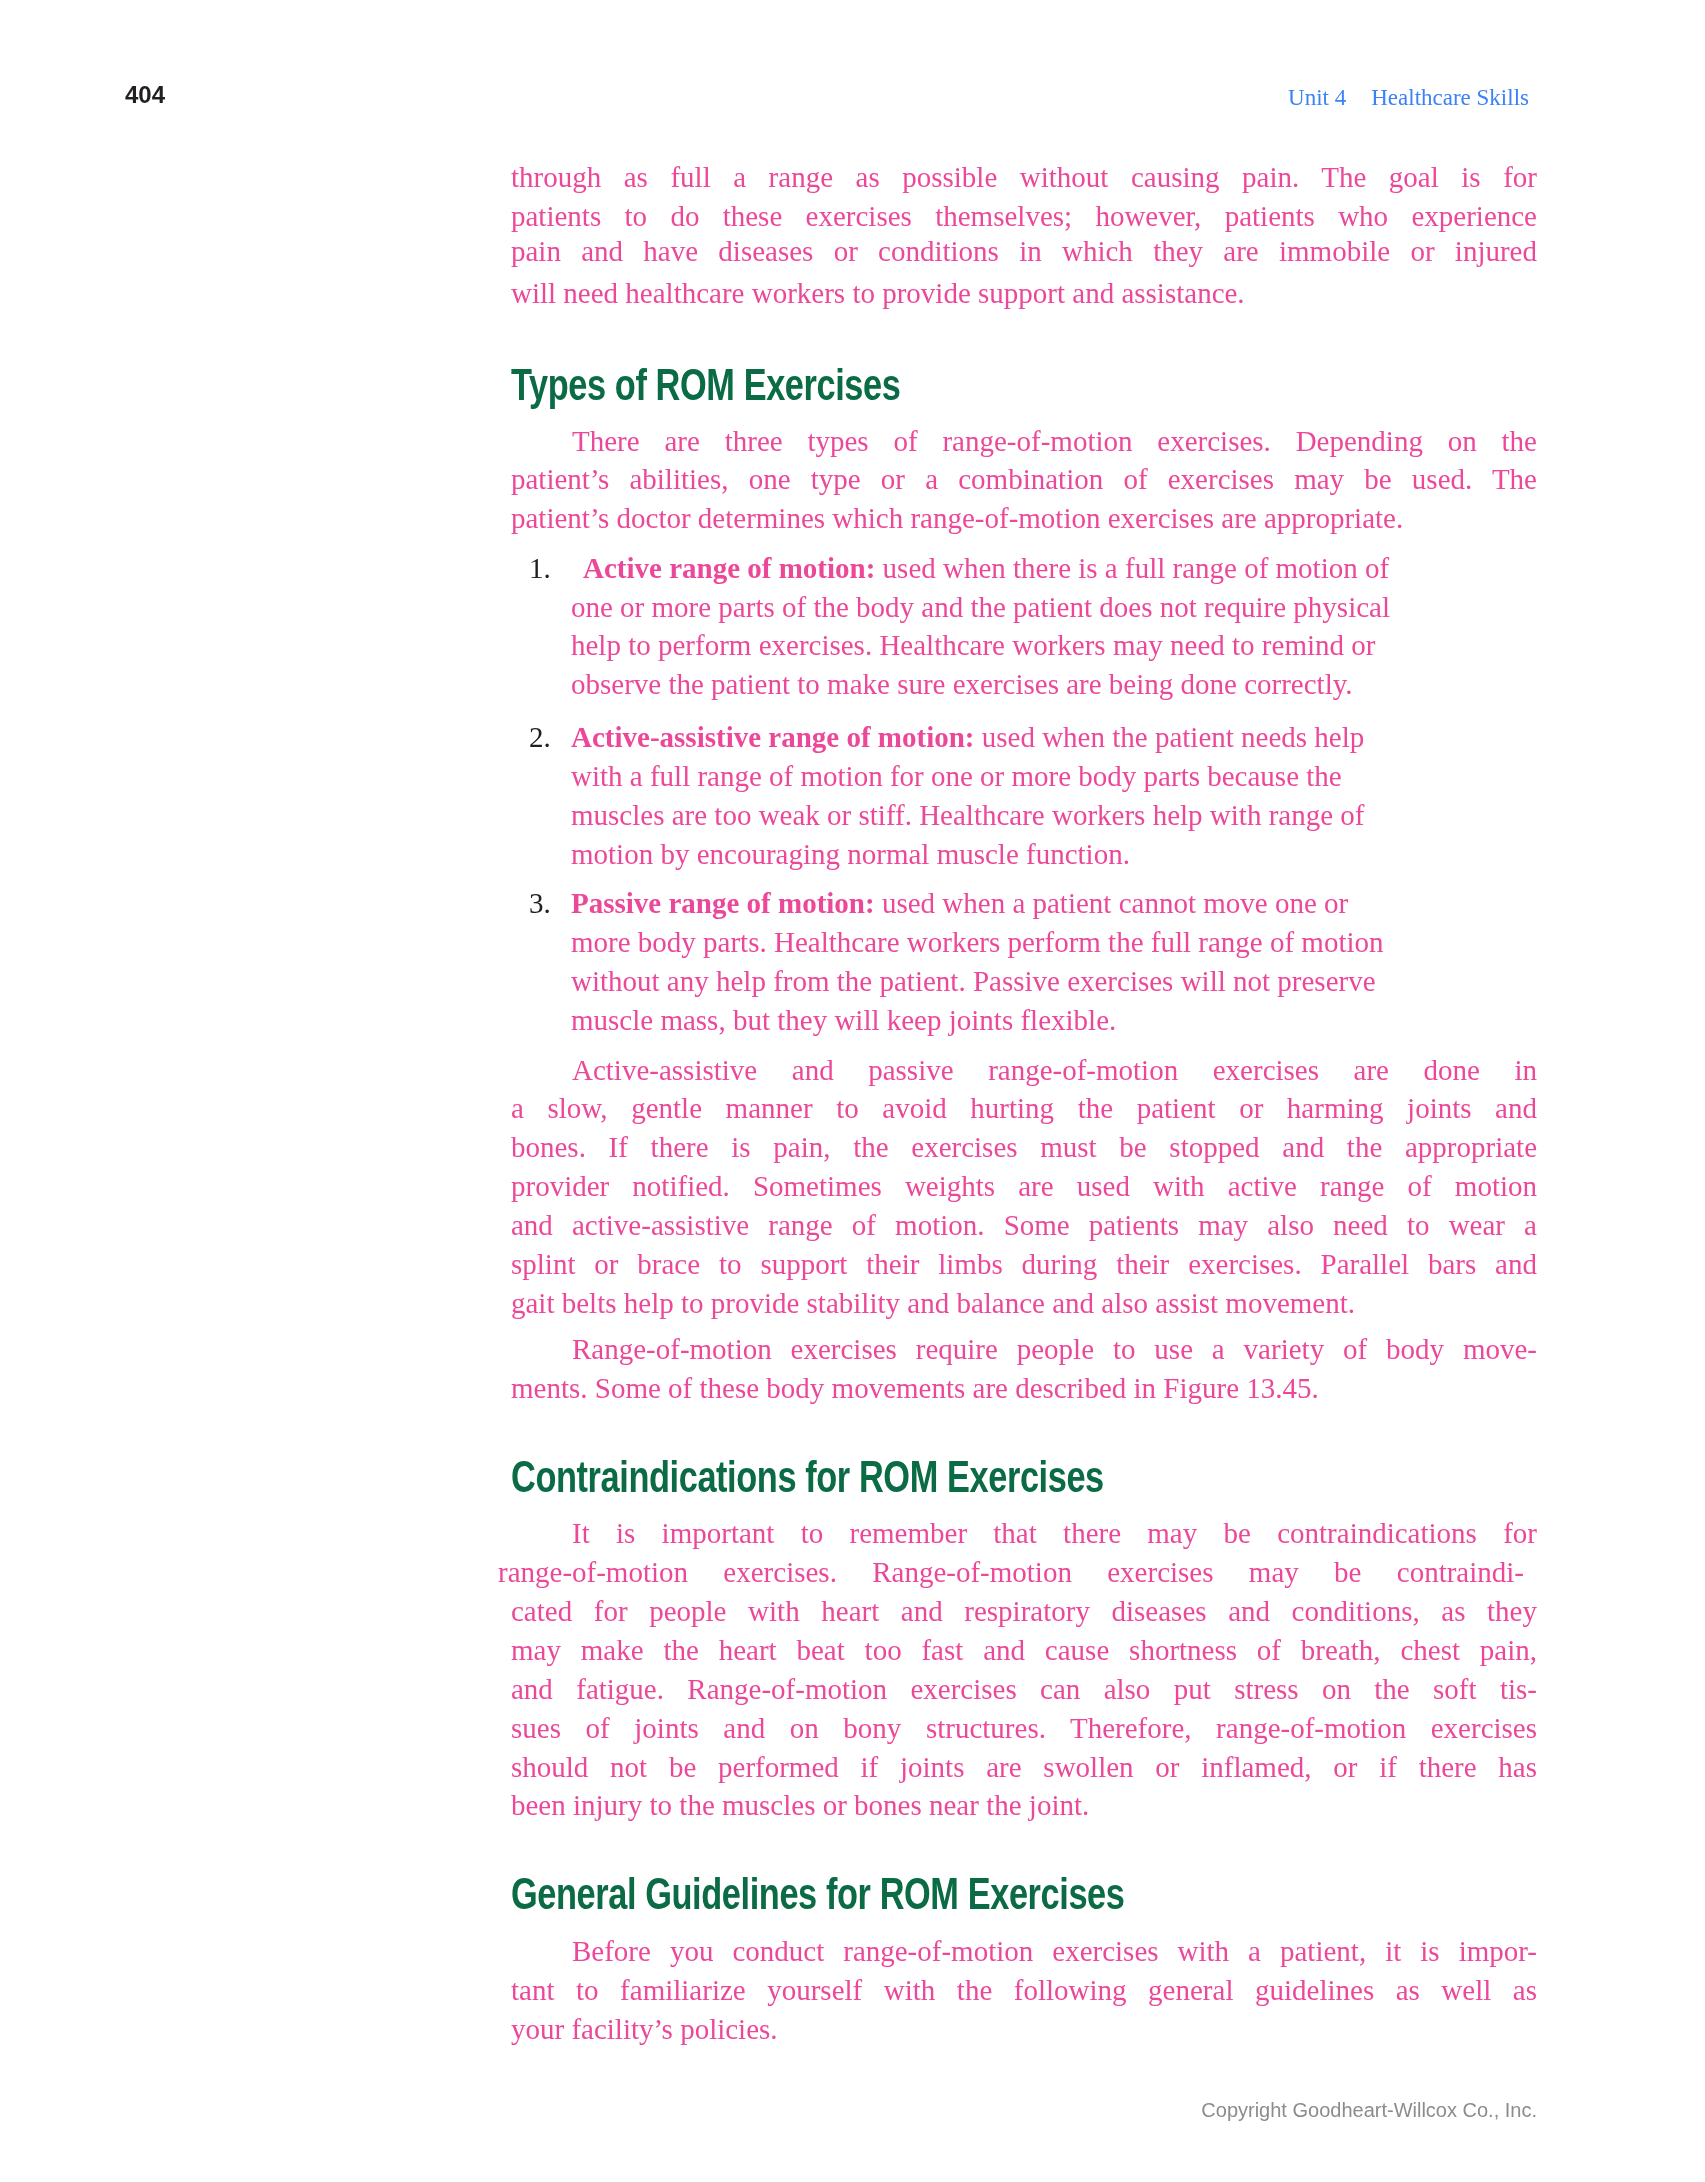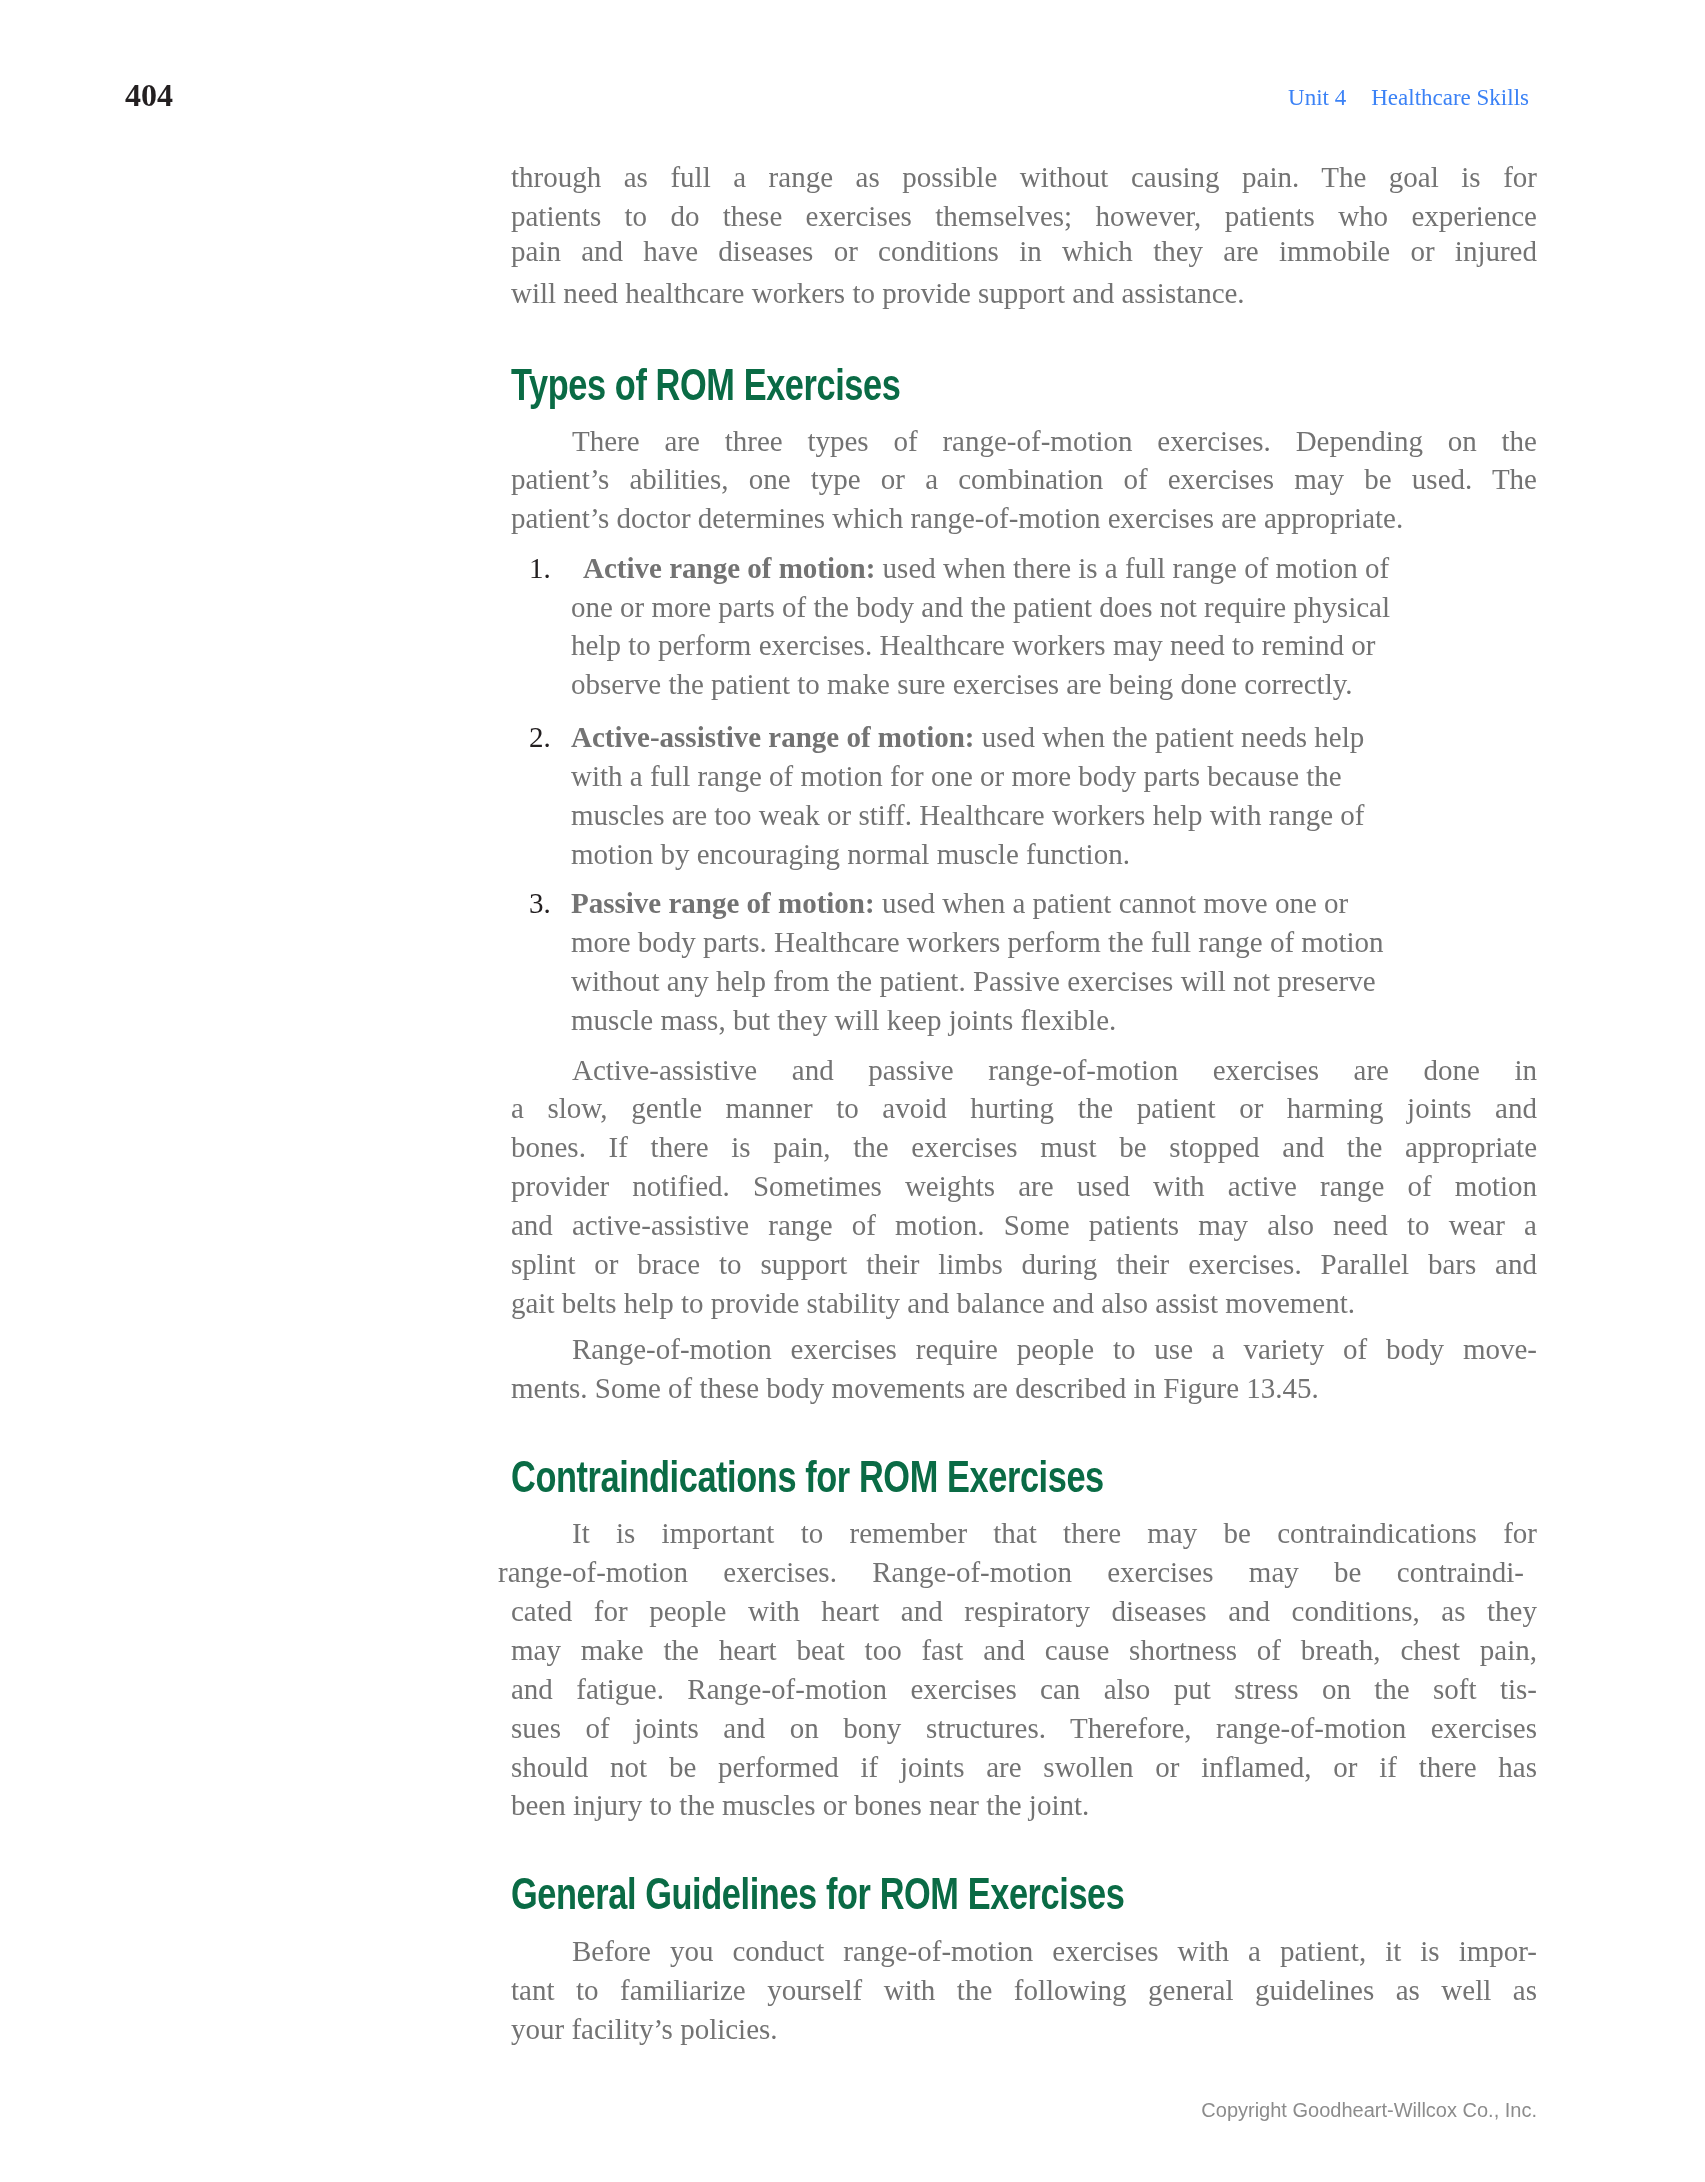--- a/index.html
+++ b/index.html
@@ -16,23 +16,23 @@
   }
   .page {
     position: absolute;
     left: 0; top: 0;
     width: 1705px; height: 2182px;
   }
   .running-head-number {
     position: absolute;
     left: 125px;
     top: 78px;
-    font-family: Liberation Serif, serif;
+    font-family: Liberation Sans, sans-serif;
     font-weight: bold;
-    font-size: 32px;
+    font-size: 24px;
     line-height: 34px;
     color: #231f20;
   }
   .running-head-title {
     position: absolute;
     right: 176px;
     top: 82px;
     font-family: "Liberation Serif", "DejaVu Serif", serif;
     font-size: 23px;
     line-height: 31px;
@@ -40,21 +40,21 @@
     white-space: pre;
   }
   .running-head-title .gap { display: inline-block; width: 25px; }
   .line {
     position: absolute;
     font-family: "Liberation Serif", "DejaVu Serif", serif;
     font-size: 29px;
     line-height: 39px;
     height: 39px;
     white-space: nowrap;
-    color: #737373;
+    color: #ec4899;
   }
   .line.justify {
     text-align: justify;
     text-align-last: justify;
     white-space: normal;
     overflow: hidden;
   }
   .line.last { text-align: left; }
   .line b { font-weight: bold; }
   .list-num {

